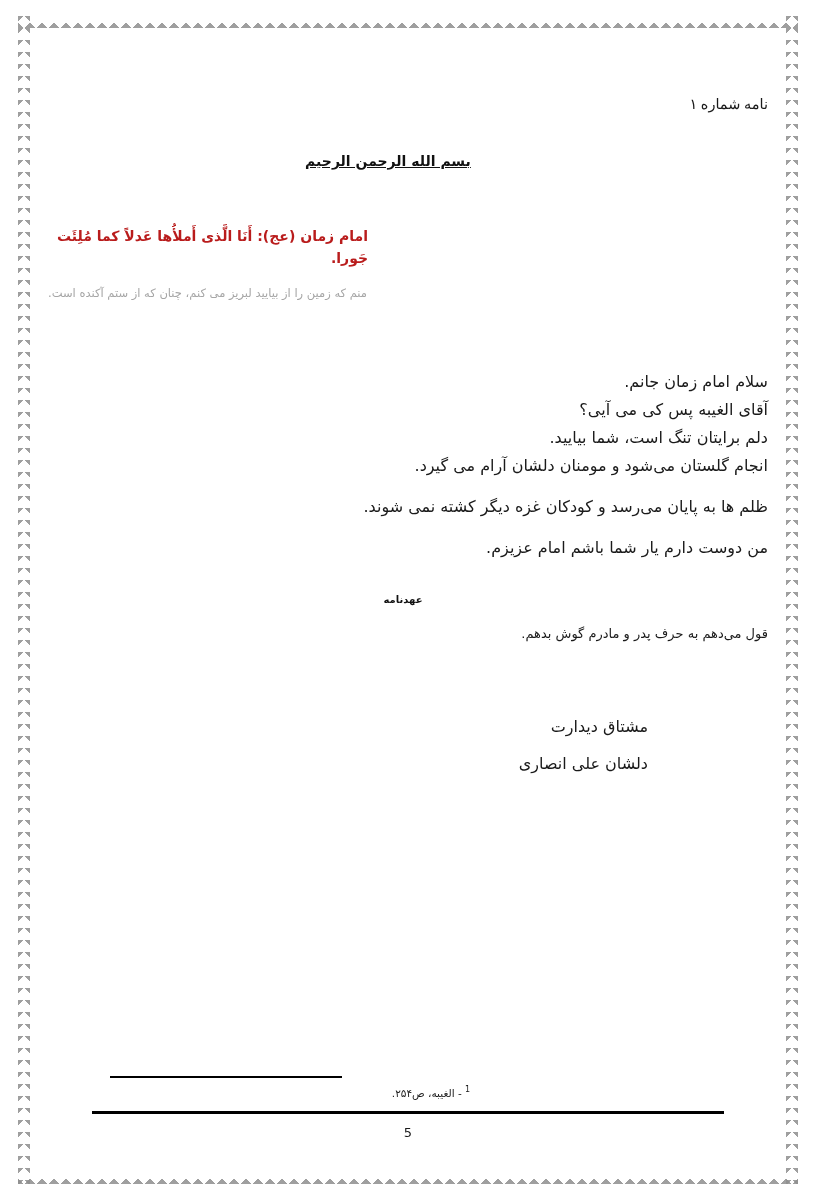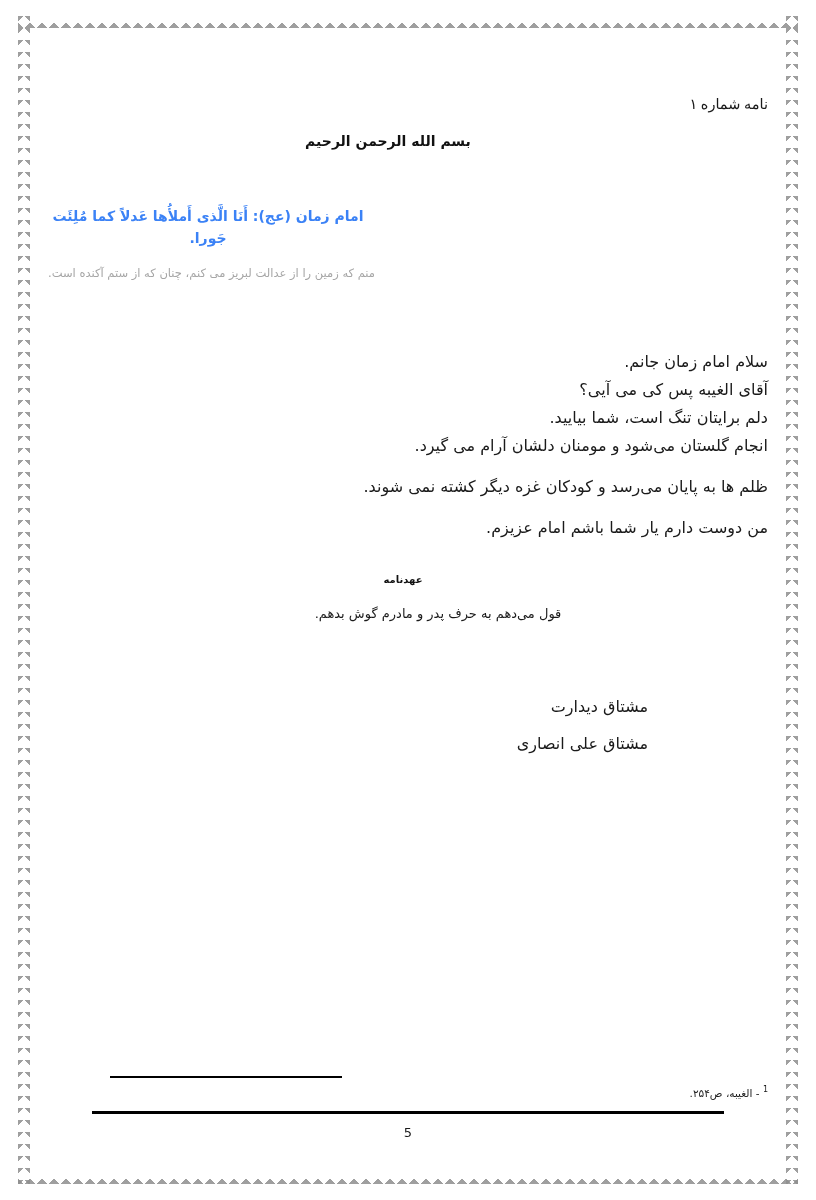--- a/index.html
+++ b/index.html
@@ -69,35 +69,36 @@
     font-size: 14.5px;
     color: #1a1a1a;
     margin-top: 52px;
     padding-left: 8px;
     letter-spacing: .2px;
     font-family: Liberation Serif, serif;
   }
 
   
   .bismillah {
-    margin-top: 20px;
+    margin-top: 40px;
     text-align: center;
     font-size: 14px;
     font-weight: bold;
     color: #111111;
     padding-right: 40px;
+    text-decoration: underline;
   }
 
   
   .hadith {
     margin-top: 56px;
-    text-align: center;
+    text-align: right;
     font-size: 14px;
     font-weight: bold;
-    color: #3b82f6;
+    color: #b91c1c;
     direction: rtl;
     padding-right: 400px;
     line-height: 1.6;
   }
 
   
   .hadith-translation {
     margin-top: 14px;
     text-align: left;
     font-size: 11.5px;
@@ -128,21 +129,21 @@
     text-align: center;
     font-size: 10px;
     font-weight: bold;
     color: #111111;
     direction: rtl;
     padding-right: 10px;
   }
 
   .pledge-block {
     margin-top: 16px;
-    text-align: center;
+    text-align: right;
     direction: rtl;
     font-size: 13px;
     color: #1a1a1a;
     padding-left: 60px;
   }
   .pledge-line { line-height: 2.0; }
 
   
   .signature-block {
     margin-top: 62px;
@@ -163,21 +164,21 @@
   }
   .footnote-rule {
     width: 232px;
     height: 2px;
     background: #000000;
     margin-right: auto;
     margin-left: 62px;
   }
   .footnote-text {
     direction: rtl;
-    text-align: right;
+    text-align: center;
     font-size: 10.5px;
     color: #1a1a1a;
     margin-top: 7px;
     padding-left: 46px;
   }
   .footnote-text sup {
     font-size: 8px;
     vertical-align: super;
   }
 
@@ -211,40 +212,40 @@
 </div>
 
 <div class="page">
 
   <div class="letter-number">نامه شماره ۱</div>
 
   <div class="bismillah">بسم الله الرحمن الرحیم</div>
 
   <div class="hadith">امام زمان (عج): أَنَا الَّذی أَملأُها عَدلاً کما مُلِئَت جَورا.</div>
 
-  <div class="hadith-translation">منم که زمین را از عدالت لبریز می کنم، چنان که از ستم آکنده است.</div>
+  <div class="hadith-translation">منم که زمین را از بیایید لبریز می کنم، چنان که از ستم آکنده است.</div>
 
   <div class="body-block">
     <div class="body-line">سلام امام زمان جانم.</div>
     <div class="body-line">آقای الغیبه پس کی می آیی؟</div>
     <div class="body-line">دلم برایتان تنگ است، شما بیایید.</div>
     <div class="body-line">انجام گلستان می‌شود  و مومنان دلشان آرام می گیرد.</div>
     <div class="body-line spaced-before">ظلم ها به پایان می‌رسد و کودکان غزه دیگر کشته نمی شوند.</div>
     <div class="body-line spaced-before">من دوست دارم یار شما باشم امام عزیزم.</div>
   </div>
 
   <div class="pledge-heading">عهدنامه</div>
 
   <div class="pledge-block">
     <div class="pledge-line">قول می‌دهم به حرف پدر و مادرم گوش بدهم.</div>
   </div>
 
   <div class="signature-block">
     <div class="signature-line">مشتاق دیدارت</div>
-    <div class="signature-line">مشتاق علی انصاری</div>
+    <div class="signature-line">دلشان علی انصاری</div>
   </div>
 
   <div class="footnote-area">
     <div class="footnote-rule"></div>
     <div class="footnote-text">
       <sup>1</sup>
       <span>- الغیبه، ص۲۵۴.</span>
     </div>
   </div>
 

